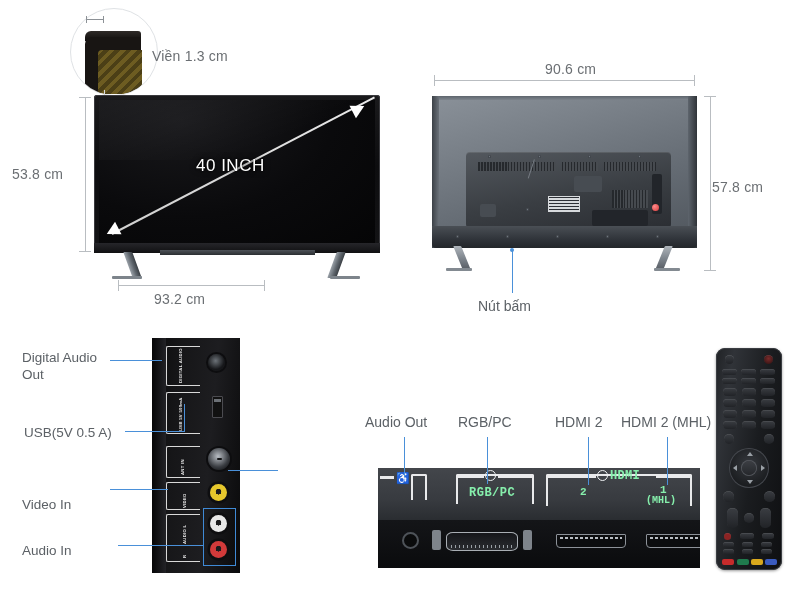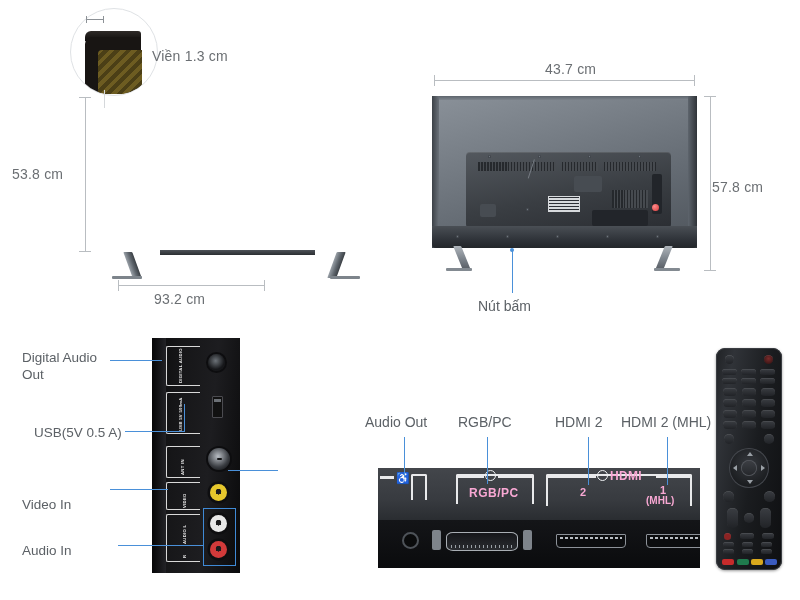--- a/index.html
+++ b/index.html
@@ -212,22 +212,22 @@
   }
   .pb-upper{
     position:absolute; left:0; right:0; top:0;
     background: linear-gradient(180deg,#43464b 0%,#383b40 60%,#2a2d31 100%);
   }
   .pb-lower{
     position:absolute; left:0; right:0; bottom:0;
     background: linear-gradient(180deg,#141518,#0a0b0d);
   }
   .pb-silk{
-    position:absolute; color:#f9a8d4; font-weight:bold;
-    font-family:Liberation Sans, sans-serif;
+    position:absolute; color:#86efac; font-weight:bold;
+    font-family:Liberation Mono, monospace;
     white-space:nowrap;
   }
   .pb-bracket{
     position:absolute; border:2px solid #e9eaec; border-bottom:none;
     border-radius:2px 2px 0 0;
   }
   .pb-line{ position:absolute; height:3px; background:#e9eaec; }
   .hdmi-port{
     position:absolute;
     background:#0c0d0f;
@@ -297,20 +297,36 @@
   <div class="bezel-meas" style="left:84px; top:14px; width:22px; height:10px;">
     <div class="bar" style="left:2px; top:5px; width:18px;"></div>
     <div class="cap" style="left:2px; top:2px;"></div>
     <div class="cap" style="left:19px; top:2px;"></div>
   </div>
 
   <div class="callout-stem" style="left:104px; top:90px; height:18px;"></div>
 
   <div class="dimtext abs" style="left:152px; top:48px;">Viền 1.3 cm</div>
 
+  <div class="tv-front-body" style="left:94px; top:95px; width:286px; height:158px;">
+    <div class="tv-front-screen" style="left:5px; top:5px; right:5px; bottom:10px;">
+      <div class="tv-front-sheen"></div>
+    </div>
+    <div class="tv-front-bottombar" style="height:10px;"></div>
+
+    <div class="diag-line" style="left:18px; top:138px; width:296px; transform: rotate(-27.5deg);"></div>
+    <div class="arrow-tri" style="left:12px; top:129px;
+                border-top:7px solid transparent; border-bottom:7px solid transparent;
+                border-right:13px solid #ffffff; transform: rotate(-27.5deg);"></div>
+    <div class="arrow-tri" style="left:258px; top:7px;
+                border-top:7px solid transparent; border-bottom:7px solid transparent;
+                border-left:13px solid #ffffff; transform: rotate(-27.5deg);"></div>
+
+    <div class="inch-label" style="left:102px; top:61px;">40 INCH</div>
+  </div>
 
   <div class="tv-neck" style="left:160px; top:250px; width:155px; height:5px;"></div>
   <div class="leg" style="left:128px; top:252px; width:9px; height:26px;
               transform: skewX(20deg); border-radius:1px;"></div>
   <div class="leg" style="left:332px; top:252px; width:9px; height:26px;
               transform: skewX(-20deg); border-radius:1px;"></div>
   <div class="abs" style="left:112px; top:276px; width:30px; height:3px; background:#7d848b; border-radius:1px;"></div>
   <div class="abs" style="left:330px; top:276px; width:30px; height:3px; background:#7d848b; border-radius:1px;"></div>
 
   <div class="dimline-v abs" style="left:85px; top:97px; height:154px;"></div>
@@ -363,21 +379,21 @@
   </div>
 
   <div class="back-leg" style="left:458px; top:246px; width:8px; height:24px; transform: skewX(22deg); border-radius:1px;"></div>
   <div class="back-leg" style="left:660px; top:246px; width:8px; height:24px; transform: skewX(-22deg); border-radius:1px;"></div>
   <div class="abs" style="left:446px; top:268px; width:26px; height:3px; background:#838a91; border-radius:1px;"></div>
   <div class="abs" style="left:654px; top:268px; width:26px; height:3px; background:#838a91; border-radius:1px;"></div>
 
   <div class="dimline-h abs" style="left:434px; top:80px; width:261px;"></div>
   <div class="tick-v" style="left:434px; top:75px; height:11px;"></div>
   <div class="tick-v" style="left:694px; top:75px; height:11px;"></div>
-  <div class="dimtext abs" style="left:545px; top:61px;">43.7 cm</div>
+  <div class="dimtext abs" style="left:545px; top:61px;">90.6 cm</div>
 
   <div class="dimline-v abs" style="left:710px; top:96px; height:175px;"></div>
   <div class="tick-h" style="left:704px; top:96px; width:12px;"></div>
   <div class="tick-h" style="left:704px; top:270px; width:12px;"></div>
   <div class="dimtext abs" style="left:712px; top:179px;">57.8 cm</div>
 
   <div class="leader leader-v" style="left:512px; top:250px; height:43px;"></div>
   <div class="abs" style="left:510px; top:248px; width:4px; height:4px; border-radius:50%; background:#4a90d9;"></div>
   <div class="labeltext abs" style="left:478px; top:298px; font-size:14px;">Nút bấm</div>
 
@@ -424,21 +440,21 @@
 
   <div class="leader leader-h" style="left:110px; top:360px; width:52px;"></div>
   <div class="leader leader-h" style="left:125px; top:431px; width:60px;"></div>
   <div class="leader leader-v" style="left:184px; top:404px; height:28px;"></div>
   <div class="leader leader-h" style="left:110px; top:489px; width:58px;"></div>
   <div class="leader leader-h" style="left:118px; top:545px; width:85px;"></div>
   <div class="leader leader-h" style="left:228px; top:470px; width:50px;"></div>
 
   <div class="labeltext abs" style="left:22px; top:349px; white-space:pre-line;">Digital Audio
 Out</div>
-  <div class="labeltext abs" style="left:34px; top:424px;">USB(5V 0.5 A)</div>
+  <div class="labeltext abs" style="left:24px; top:424px;">USB(5V 0.5 A)</div>
   <div class="labeltext abs" style="left:22px; top:496px;">Video In</div>
   <div class="labeltext abs" style="left:22px; top:542px;">Audio In</div>
 
   <div class="ports-bottom" style="left:378px; top:468px; width:322px; height:100px;">
     <div class="pb-upper" style="height:52px;"></div>
     <div class="pb-lower" style="top:52px; height:48px;"></div>
 
     <div class="pb-line" style="left:2px; top:8px; width:14px;"></div>
     <div class="abs" style="left:18px; top:5px; width:12px; height:11px; color:#eef0f2; font-size:11px; line-height:11px;">♿</div>
     <div class="pb-bracket" style="left:33px; top:6px; width:16px; height:26px;"></div>

